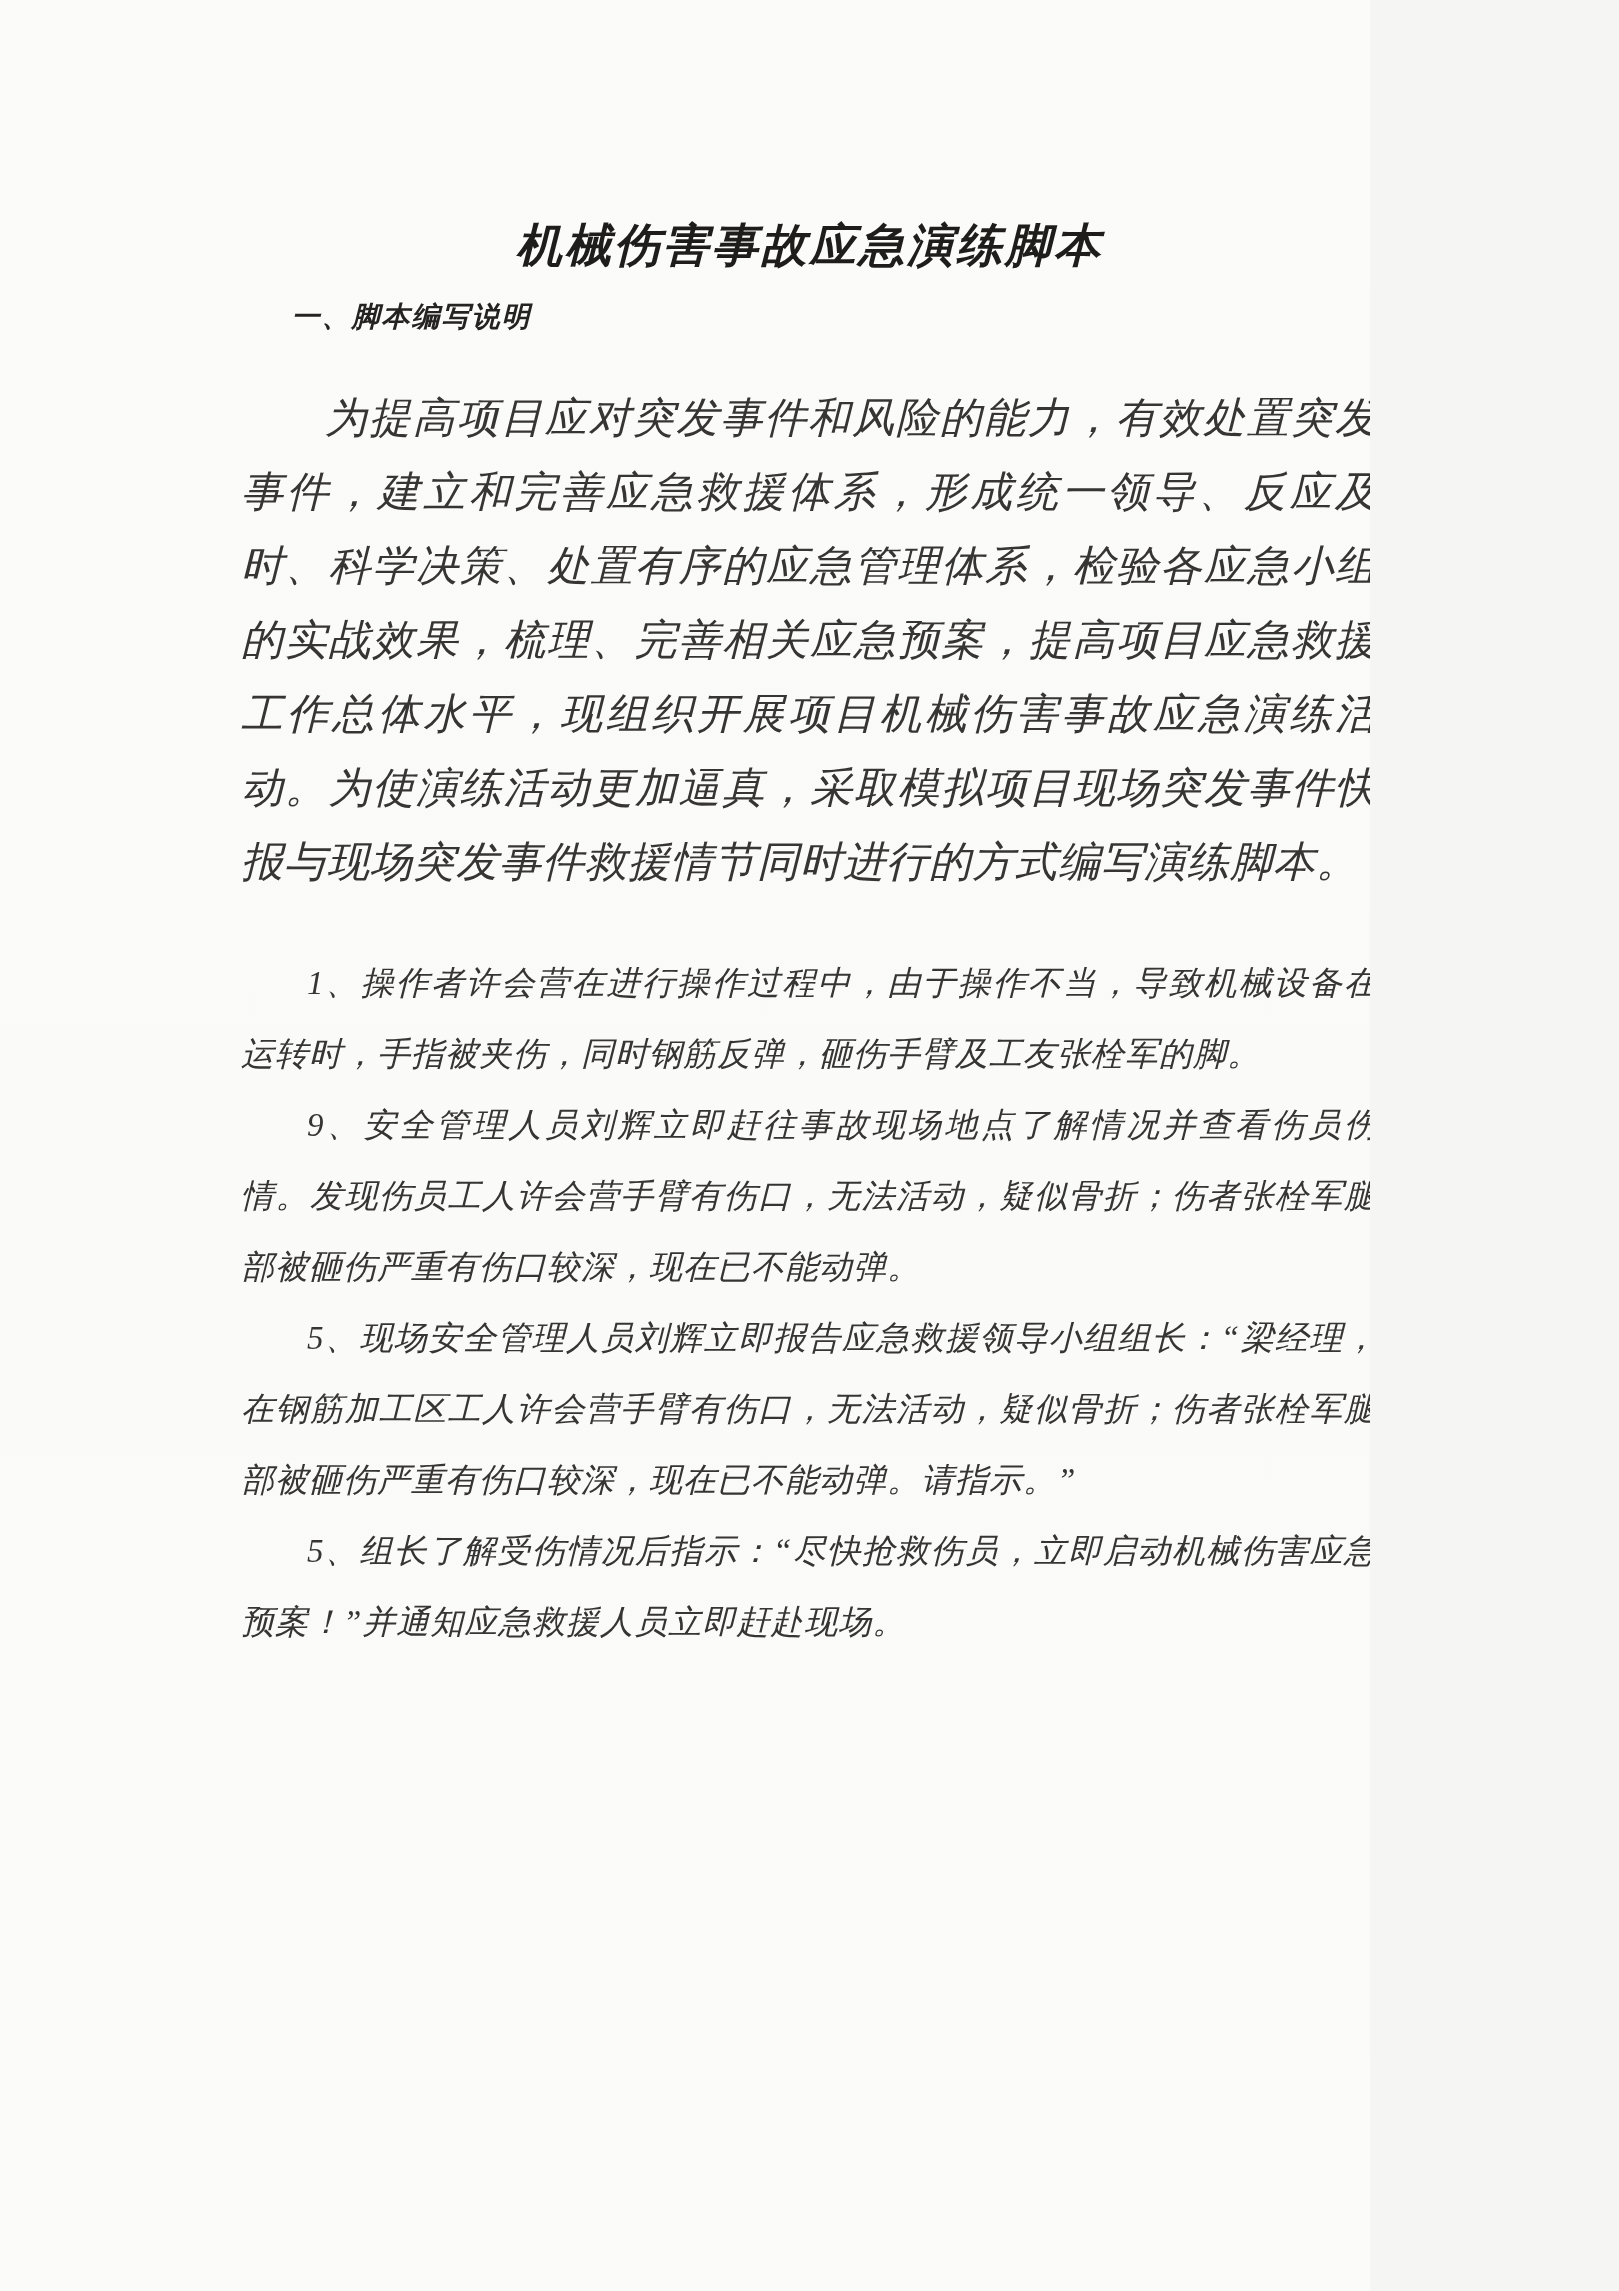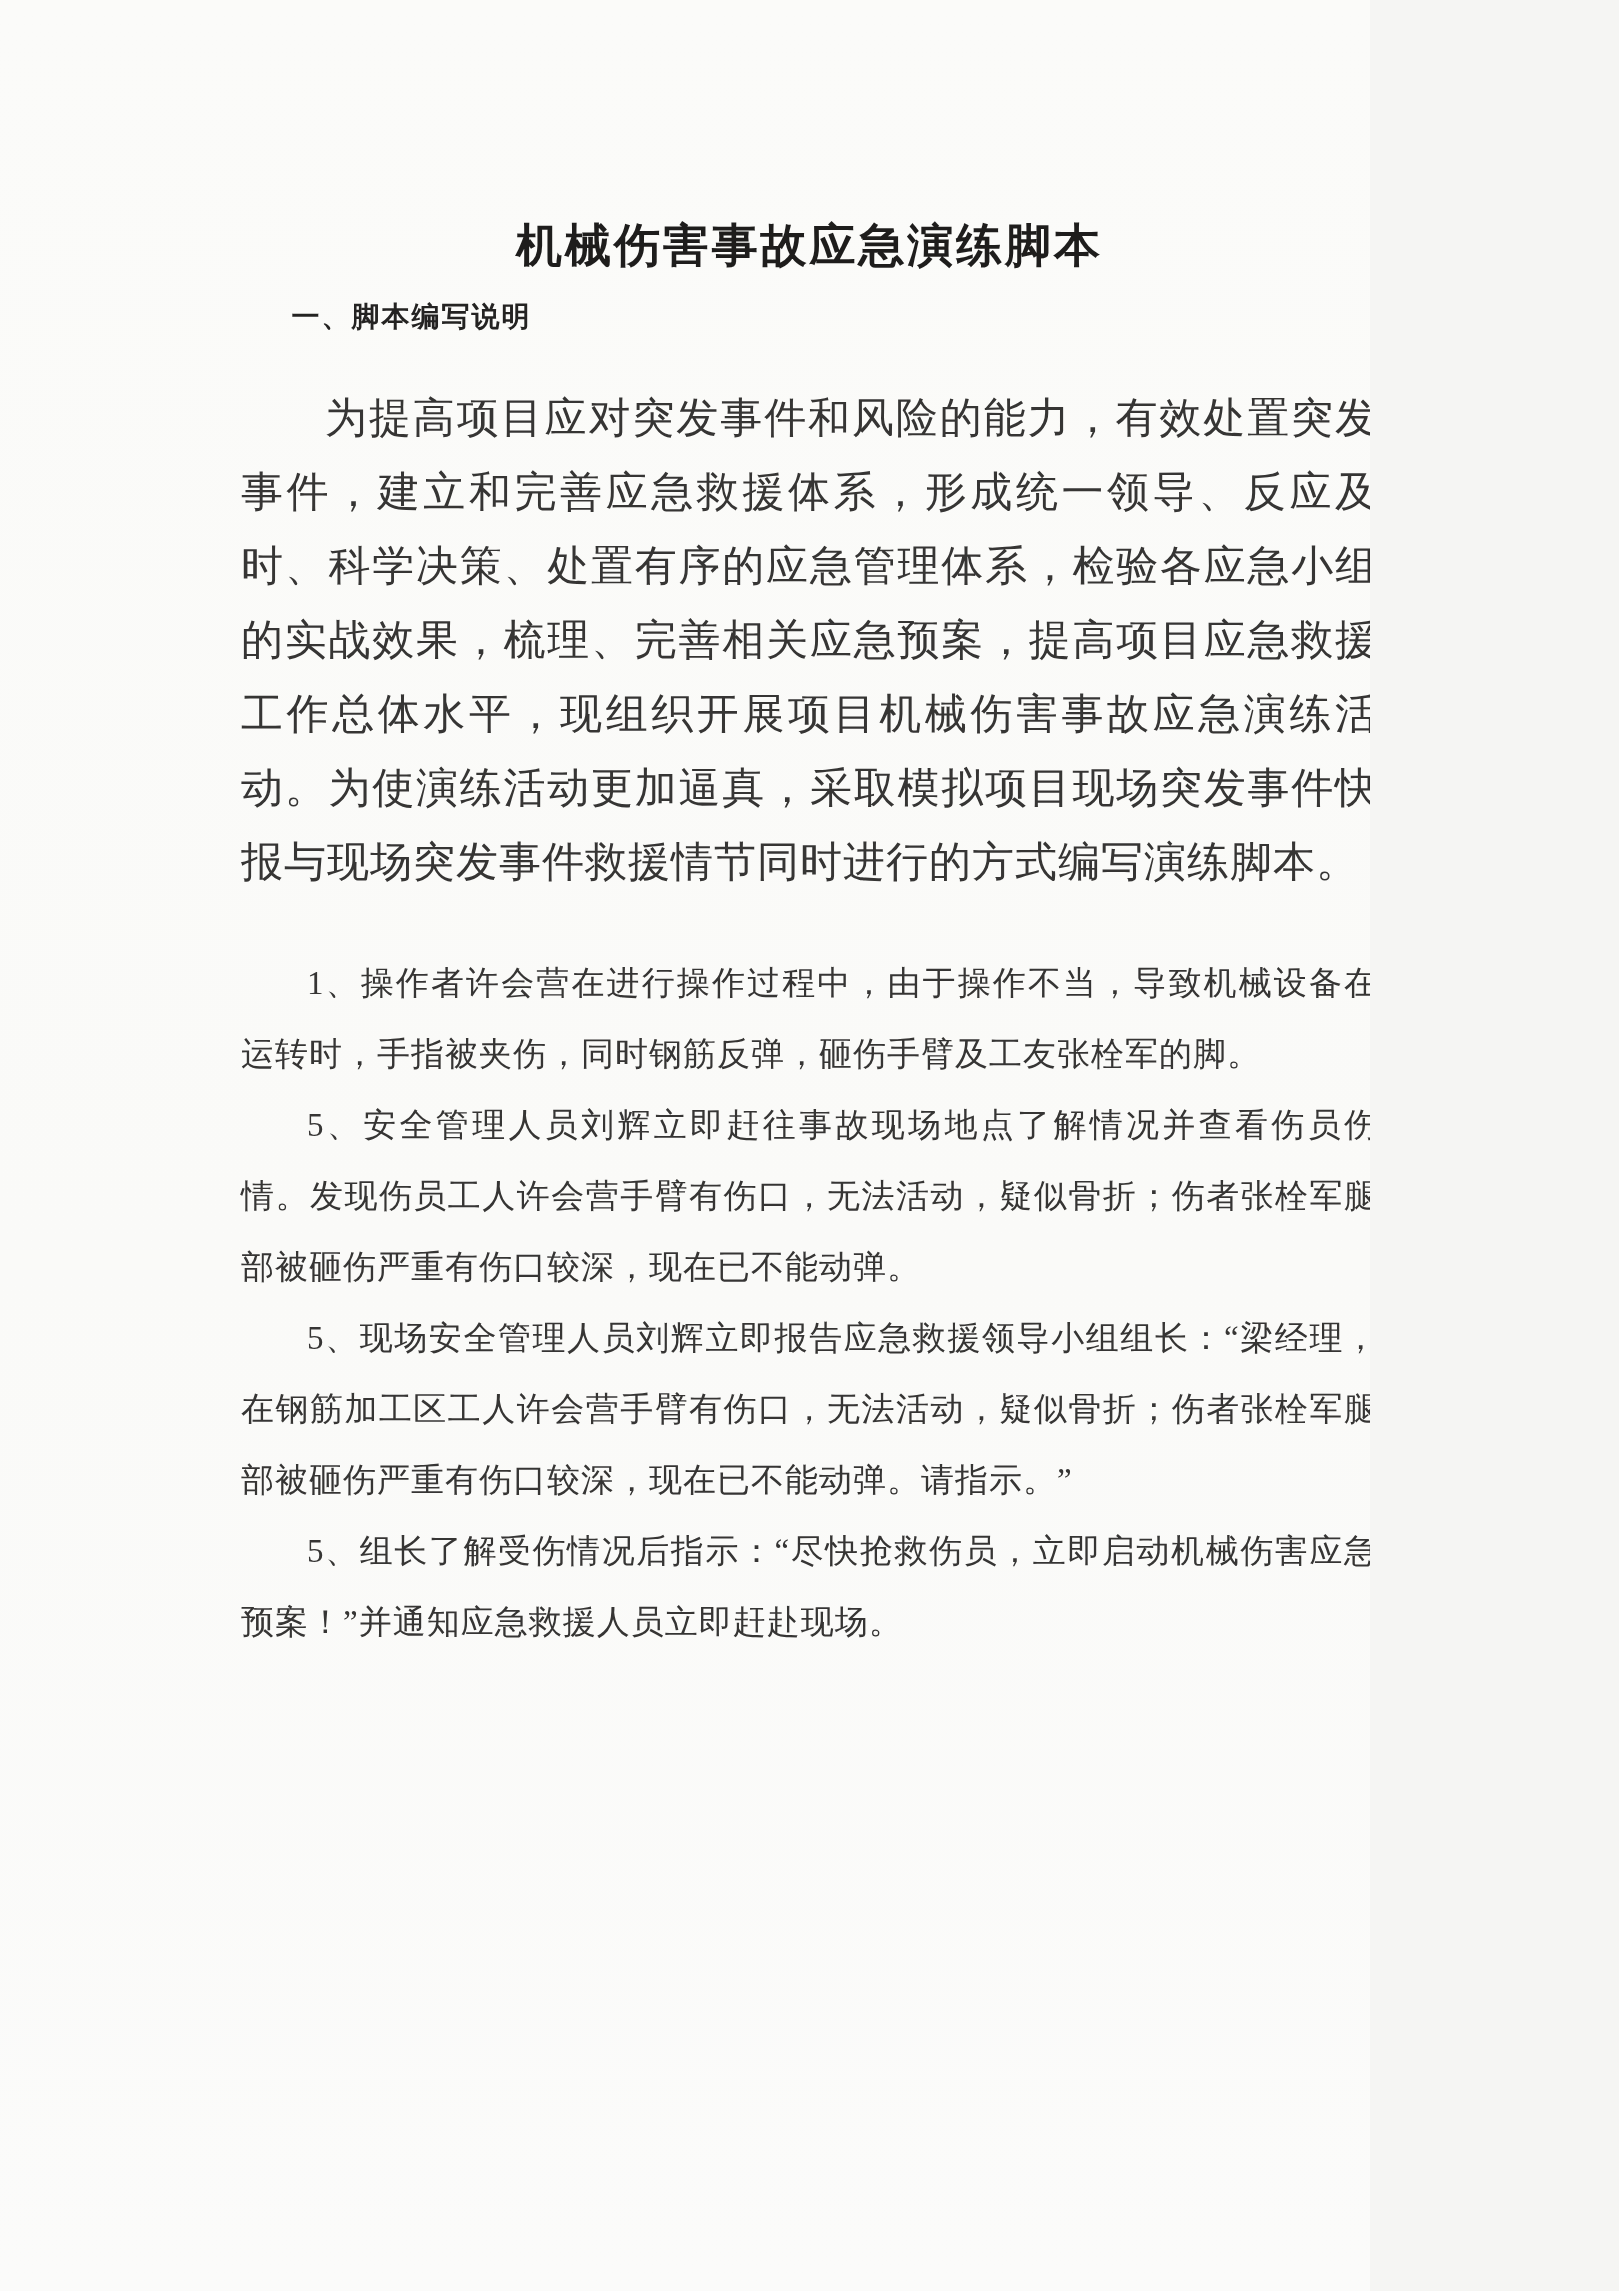--- a/index.html
+++ b/index.html
@@ -12,20 +12,21 @@
     background: #f5f5f3;
     font-family: "Liberation Serif", serif;
   }
   .scan-page {
     position: relative;
     width: 1370px;
     height: 2292px;
     background: linear-gradient(180deg, #fbfbf9 0%, #fafaf8 55%, #fbfbfa 100%);
     overflow: hidden;
     box-sizing: border-box;
+    font-style: italic;
   }
   .doc-content {
     position: absolute;
     left: 241px;
     top: 214px;
     width: 1137px;
     color: #333231;
   }
   .doc-title {
     text-align: center;
@@ -88,20 +89,20 @@
 
     <h1 class="doc-title">机械伤害事故应急演练脚本</h1>
 
     <h2 class="section-heading heading-one">一、脚本编写说明</h2>
 
     <p class="body-para intro-para">为提高项目应对突发事件和风险的能力，有效处置突发事件，建立和完善应急救援体系，形成统一领导、反应及时、科学决策、处置有序的应急管理体系，检验各应急小组的实战效果，梳理、完善相关应急预案，提高项目应急救援工作总体水平，现组织开展项目机械伤害事故应急演练活动。为使演练活动更加逼真，采取模拟项目现场突发事件快报与现场突发事件救援情节同时进行的方式编写演练脚本。</p>
 
 
     <div class="steps">
       <p class="step-para">1、操作者许会营在进行操作过程中，由于操作不当，导致机械设备在运转时，手指被夹伤，同时钢筋反弹，砸伤手臂及工友张栓军的脚。</p>
-      <p class="step-para">5、安全管理人员刘辉立即赶往事故现场地点了解情况并查看伤员伤情。发现伤员工人许会营手臂有伤口，无法活动，疑似骨折；伤者张栓军腿部被砸伤严重有伤口较深，现在已不能动弹。</p>
+      <p class="step-para">9、安全管理人员刘辉立即赶往事故现场地点了解情况并查看伤员伤情。发现伤员工人许会营手臂有伤口，无法活动，疑似骨折；伤者张栓军腿部被砸伤严重有伤口较深，现在已不能动弹。</p>
       <p class="step-para">5、现场安全管理人员刘辉立即报告应急救援领导小组组长：“梁经理，在钢筋加工区工人许会营手臂有伤口，无法活动，疑似骨折；伤者张栓军腿部被砸伤严重有伤口较深，现在已不能动弹。请指示。”</p>
       <p class="step-para">5、组长了解受伤情况后指示：“尽快抢救伤员，立即启动机械伤害应急预案！”并通知应急救援人员立即赶赴现场。</p>
     </div>
 
   </div>
 </div>
 
 
 </body></html>

